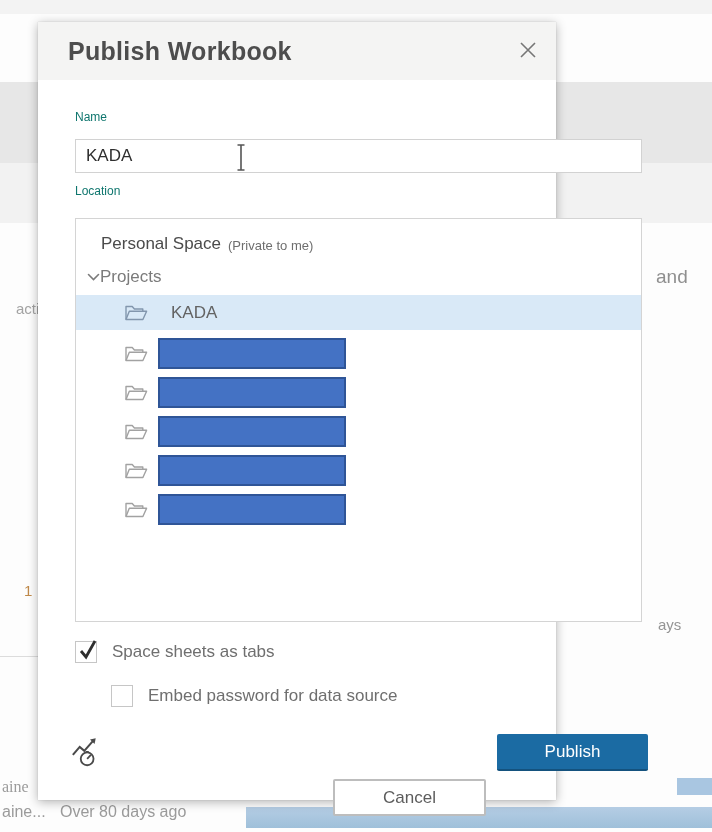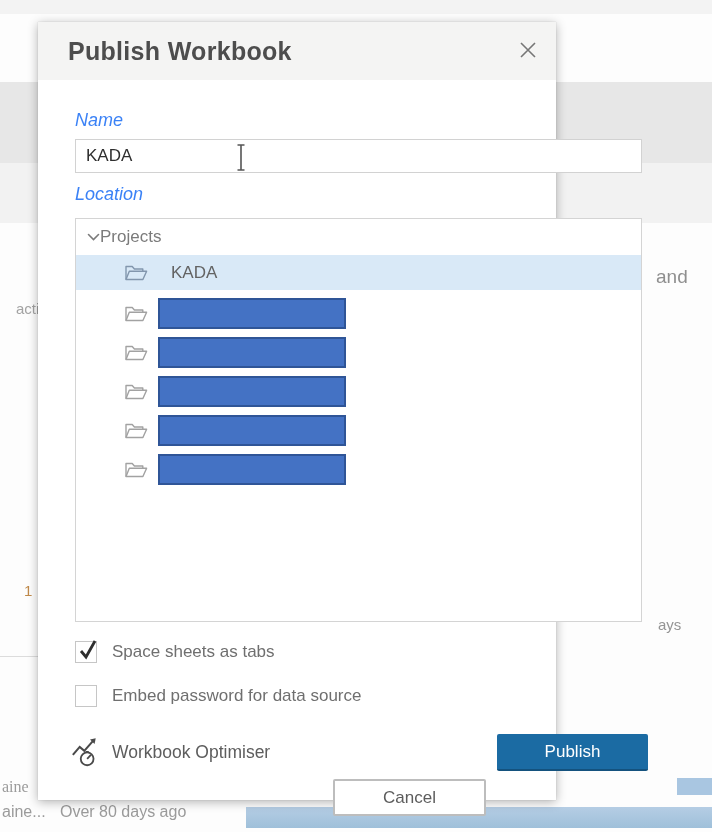--- a/index.html
+++ b/index.html
@@ -25,21 +25,21 @@
                   background:linear-gradient(#b5cde4,#9fc0da); }
 
   
   .dialog { position:absolute; left:38px; top:22px; width:518px; height:778px; background:#fff;
             box-shadow:0 2px 10px rgba(0,0,0,0.30), 0 0 1px rgba(0,0,0,0.2); }
   .dialog-header { position:relative; height:58px; background:#f4f4f3; display:flex; align-items:center; }
   .dialog-title { margin-left:30px; font-size:25px; font-weight:600; color:#4d4d4d; letter-spacing:.3px; }
   .close-btn { position:absolute; right:14px; top:16px; width:28px; height:28px; display:flex;
                align-items:center; justify-content:center; cursor:pointer; }
 
-  .field-label { position:absolute; left:37px; font-size:18px; color:#3b82f6;font-style:italic; }
+  .field-label { position:absolute; left:37px; font-size:12px; color:#0f766e; }
   .lbl-name { top:88px; }
   .lbl-location { top:162px; }
 
   .name-input { position:absolute; left:37px; top:117px; width:567px; height:34px;
                 border:1px solid #d2d2d2; background:#fff; display:flex; align-items:center; }
   .name-value { margin-left:10px; font-size:17px; color:#2f2f2f; }
   .ibeam { position:absolute; left:158px; top:3px; }
 
   .listbox { position:absolute; left:37px; top:196px; width:567px; height:404px;
              border:1px solid #d4d4d4; background:#fff; overflow:hidden; }
@@ -49,21 +49,21 @@
   .row-projects { height:36px; padding-left:11px; display:flex; align-items:center; cursor:pointer; }
   .projects-label { font-size:17px; color:#7b7b7b; }
   .row-folder { height:35px; display:flex; align-items:center; padding-left:48px; cursor:pointer; }
   .row-folder.selected { background:var(--sel,#d9e9f7); }
   .folder-name { font-size:17px; color:#636363; margin-left:23px; }
   .row-redacted { height:31px; margin-top:8px; display:flex; align-items:center; padding-left:48px; cursor:pointer; }
   .redaction { margin-left:10px; width:188px; height:31px; background:var(--red-f,#4472c4);
                border:2px solid var(--red-b,#2f5597); }
 
   .option-row { position:absolute; left:37px; display:flex; align-items:center; cursor:pointer; }
-  .opt-1 { top:619px; } .opt-2 { top:663px; }
+  .opt-1 { top:619px; } .opt-2 { top:663px;margin-left:36px; }
   .checkbox { width:22px; height:22px; border:1px solid #c6c6c6; background:#fff; position:relative; }
   .checkbox svg { position:absolute; left:2px; top:-4px; display:none; }
   .option-row.checked .checkbox svg { display:block; }
   .option-label { font-size:17px; color:#6f6f6f; margin-left:15px; }
 
   .footer { position:absolute; left:0; bottom:28px; width:100%; height:38px; }
   .optimizer { position:absolute; left:32px; top:2px; display:flex; align-items:center; cursor:pointer; }
   .optimizer-label { font-size:17.5px; color:#5d5d5d; margin-left:10px; }
   .btn { position:absolute; top:0; height:37px; display:flex; align-items:center; justify-content:center;
          font-size:17px; border-radius:2px; cursor:pointer; }
@@ -111,20 +111,24 @@
         <svg width="14" height="29" viewBox="0 0 14 29">
           <path d="M3.5 2 H10.5 M7 2 V27 M3.5 27 H10.5" stroke="#555" stroke-width="1.6" fill="none"></path>
         </svg>
       </span>
     </div>
 
     <div class="field-label lbl-location">Location</div>
 
     <div class="listbox">
 
+      <div class="row-ps">
+        <span class="ps-label">Personal Space</span>
+        <span class="ps-note">(Private to me)</span>
+      </div>
 
       <div class="row-projects">
         <span>
           <svg width="13" height="10" viewBox="0 0 13 10" style="display:block">
             <path d="M1.5 2.5 L6.5 7.5 L11.5 2.5" stroke="#7b7b7b" stroke-width="1.6" fill="none" stroke-linecap="round"></path>
           </svg>
         </span>
         <span class="projects-label">Projects</span>
       </div>
 
@@ -205,20 +209,19 @@
       <div class="optimizer">
         <span>
           <svg width="32" height="32" viewBox="0 0 28 28" style="display:block">
             <path d="M2.5 16.5 L8.5 9.5 L12.5 13 L20 4.5" stroke="#4a4a4a" stroke-width="1.8" fill="none"></path>
             <path d="M17.5 3 L22.5 2 L21.5 7 Z" fill="#4a4a4a"></path>
             <circle cx="15" cy="20" r="5.6" stroke="#4a4a4a" stroke-width="1.6" fill="none"></circle>
             <path d="M15 20 L18.3 16.6" stroke="#4a4a4a" stroke-width="1.6" fill="none"></path>
             <path d="M13.6 13.9 H16.4" stroke="#4a4a4a" stroke-width="1.6" fill="none"></path>
           </svg>
         </span>
-        <span class="optimizer-label">Workbook Optimiser</span>
       </div>
       <div class="btn btn-cancel">Cancel</div>
       <div class="btn btn-publish">Publish</div>
     </div>
 
   </div>
 </div>
 
 </body></html>

